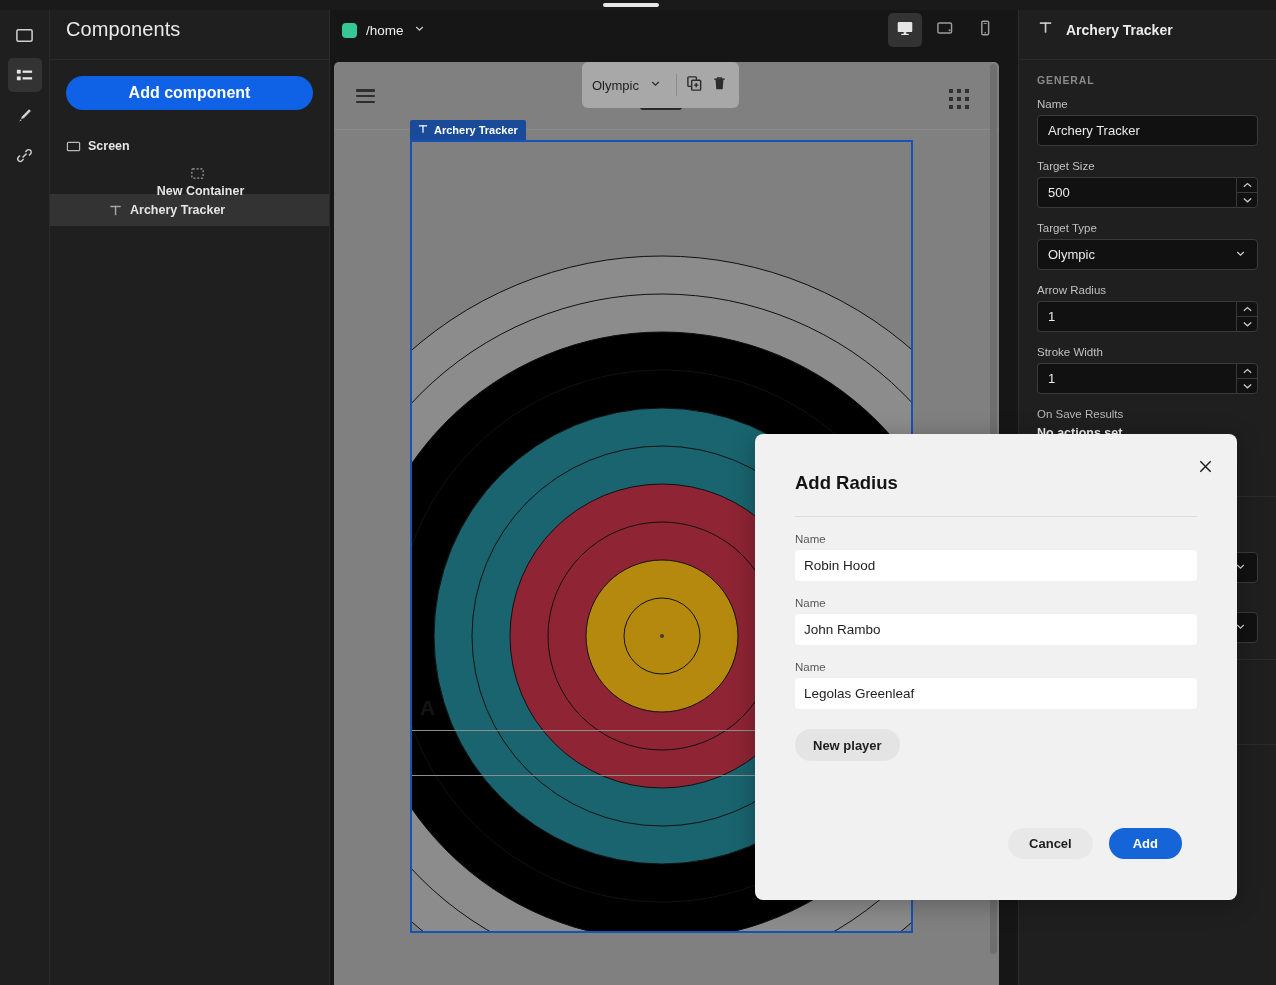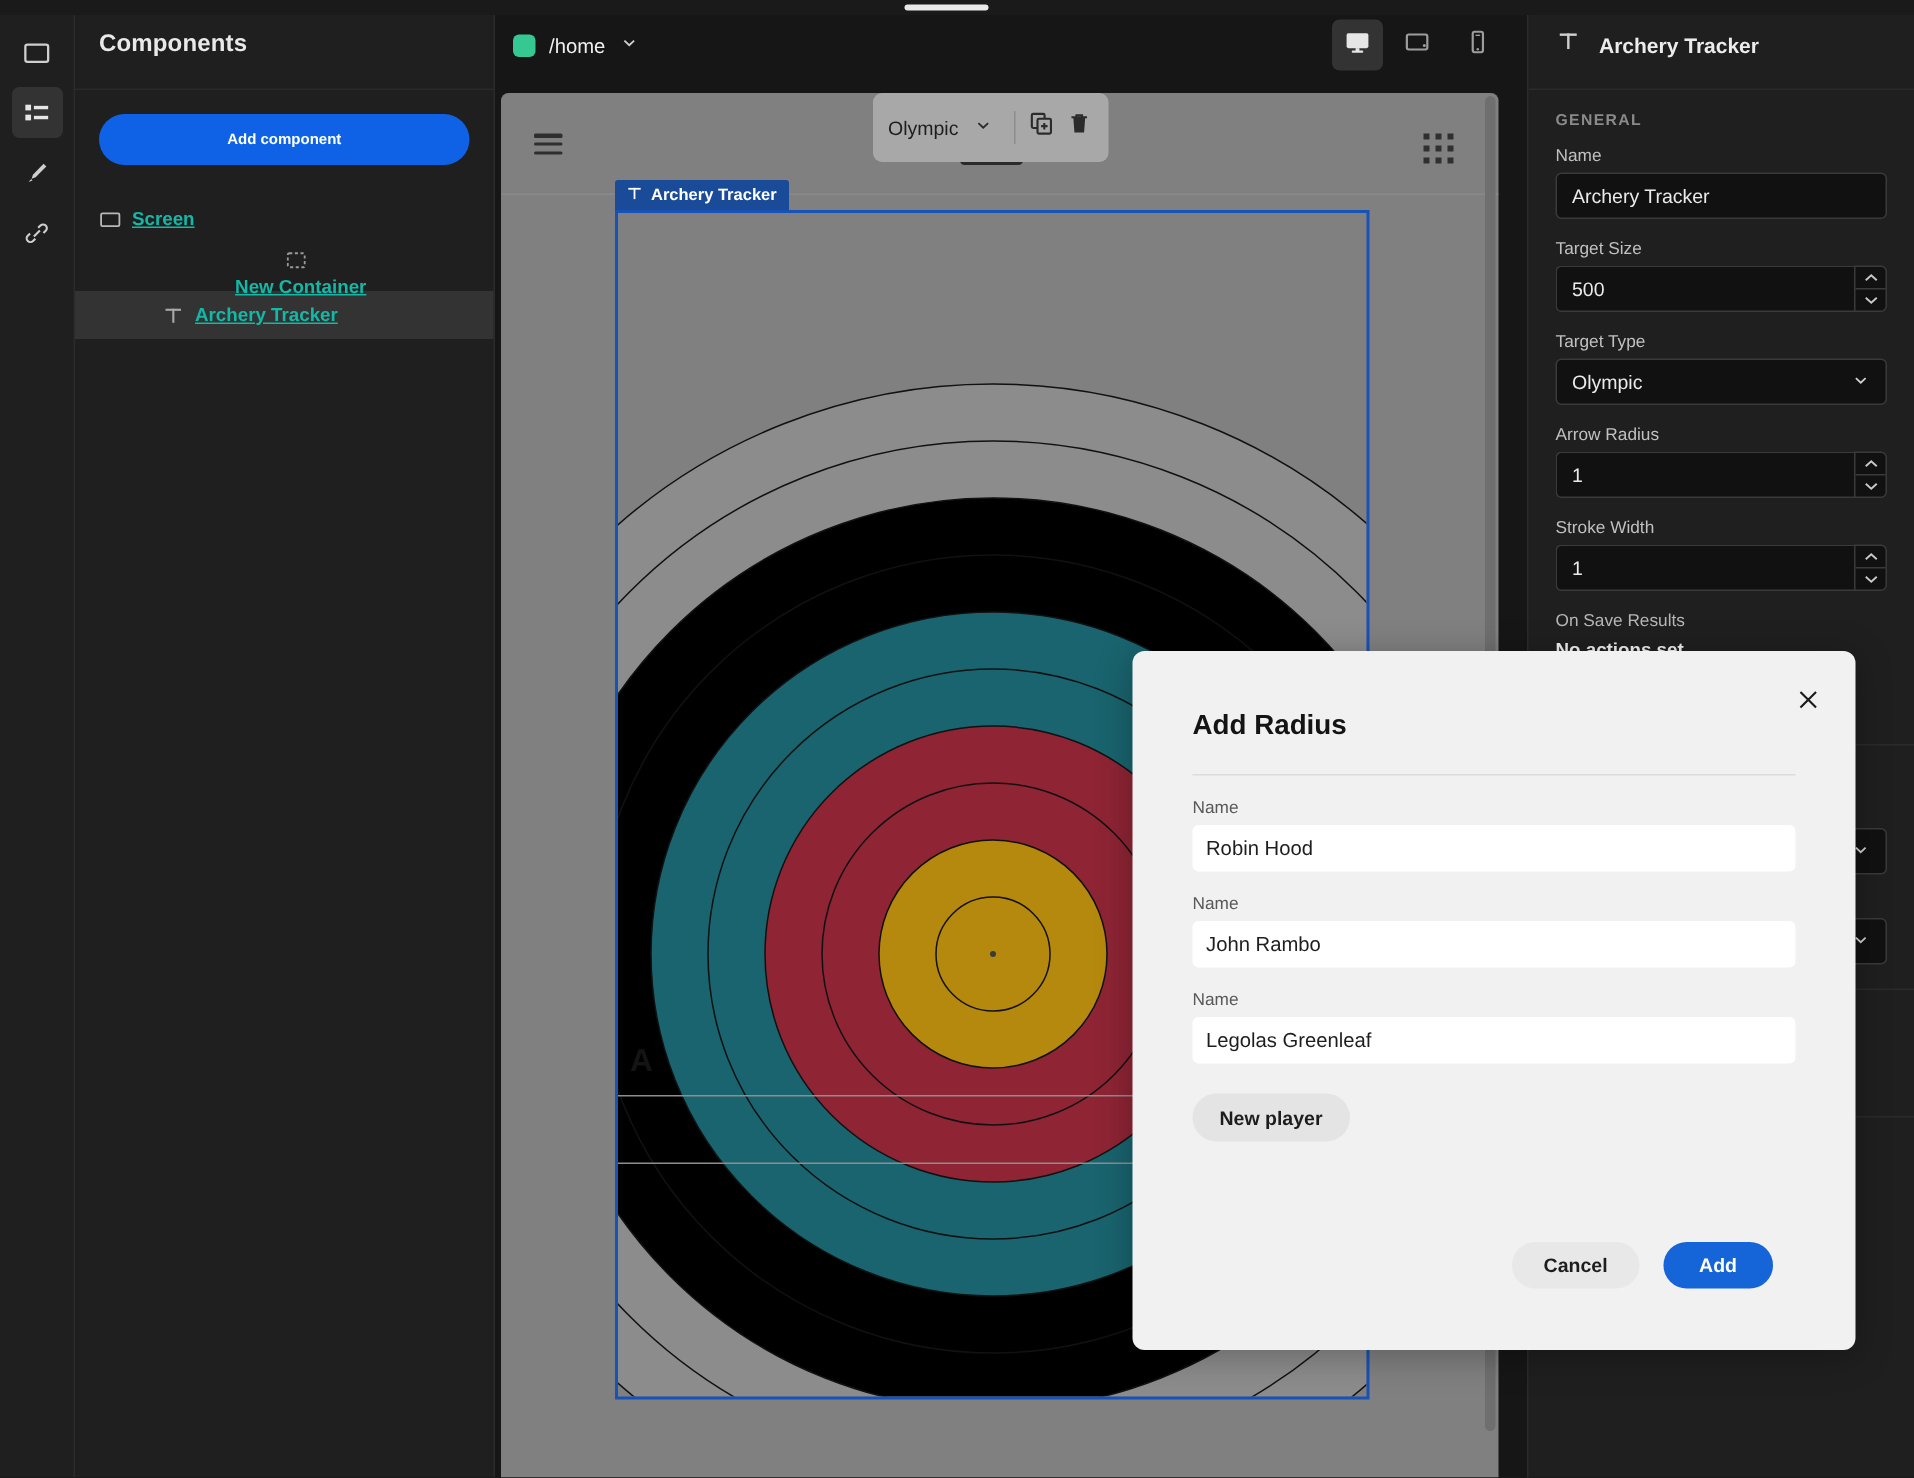--- a/index.html
+++ b/index.html
@@ -61,42 +61,42 @@
     display: flex; flex-direction: column;
     position: relative; z-index: 20;
   }
   .panel-header {
     height: 60px;
     display: flex; align-items: center;
     padding: 0 16px;
     border-bottom: 1px solid #2b2b2b;
   }
   .panel-header h2 {
-    font-size: 16px; font-weight: bold; color: #e9e9e9;
+    font-size: 20px; font-weight: normal; color: #e9e9e9;
     letter-spacing: .1px;
   }
   .panel-body { padding: 16px 16px 0 16px; }
   .add-component-btn {
     display: block; width: 100%;
     height: 34px;
     background: #0f62e6;
     color: #ffffff;
     border: none; border-radius: 17px;
-    font-size: 10px; font-weight: bold;
+    font-size: 16px; font-weight: bold;
     font-family: "Liberation Sans", sans-serif;
     cursor: pointer;
   }
   .tree { margin-top: 20px; }
   .tree-row {
     display: flex; align-items: center;
     height: 32px;
-    font-size: 13px; color: #14b8a6;
+    font-size: 13px; color: #e5e5e5;
     cursor: pointer;
     margin-left: -16px; margin-right: -16px;
-    padding-left: 16px; padding-right: 16px; text-decoration: underline;
+    padding-left: 16px; padding-right: 16px;
   }
   .tree-row.selected { background: #333333; }
   .tree-row .t-icon {
     width: 22px; display: flex; align-items: center; justify-content: flex-start;
     flex: 0 0 22px;
   }
   .tree-row .t-label { font-weight: bold; font-size: 12.5px; }
   .tree-row.depth1 { padding-left: 16px; }
   .tree-row.depth2 { padding-left: 38px; flex-direction: column; }
   .tree-row.depth3 { padding-left: 58px; }

